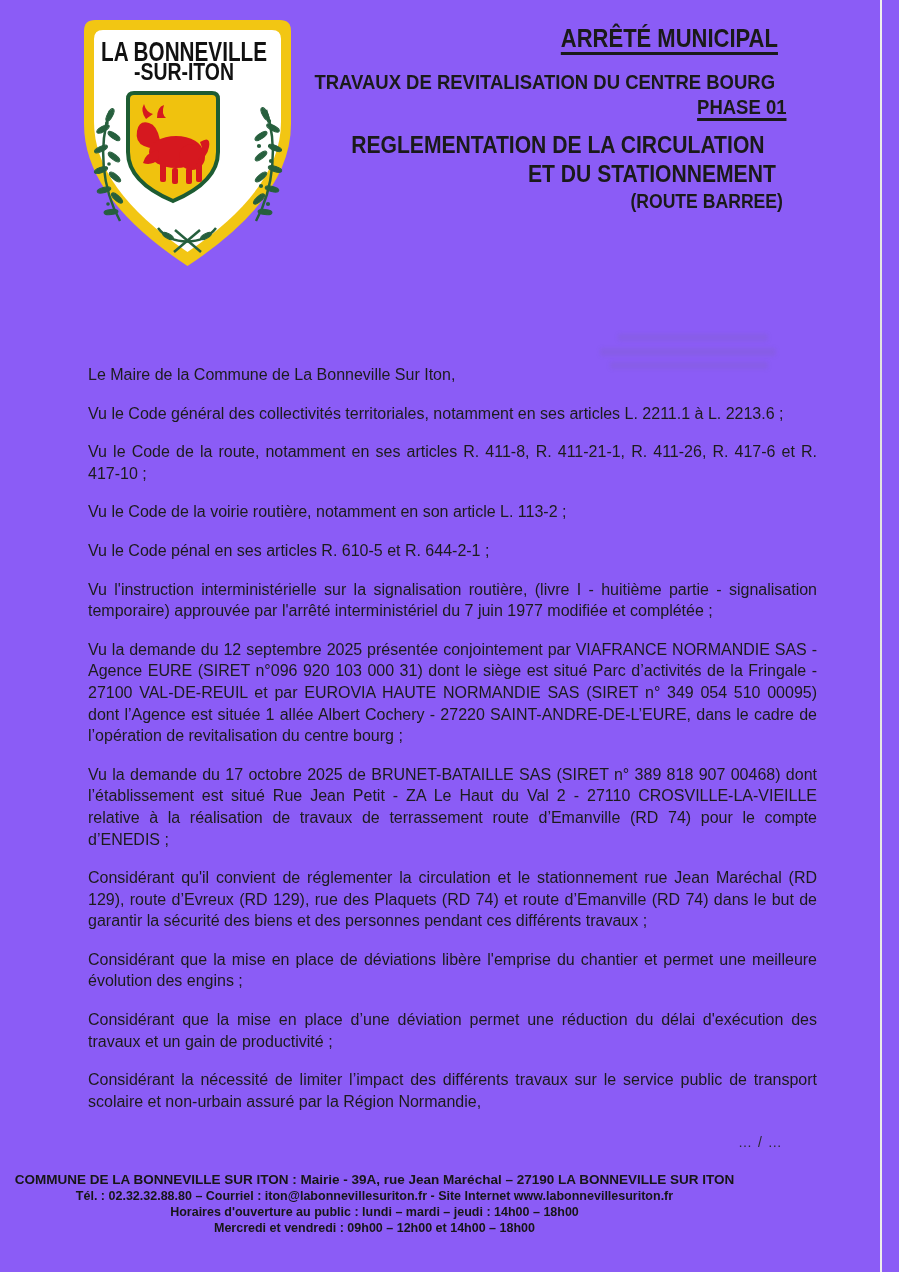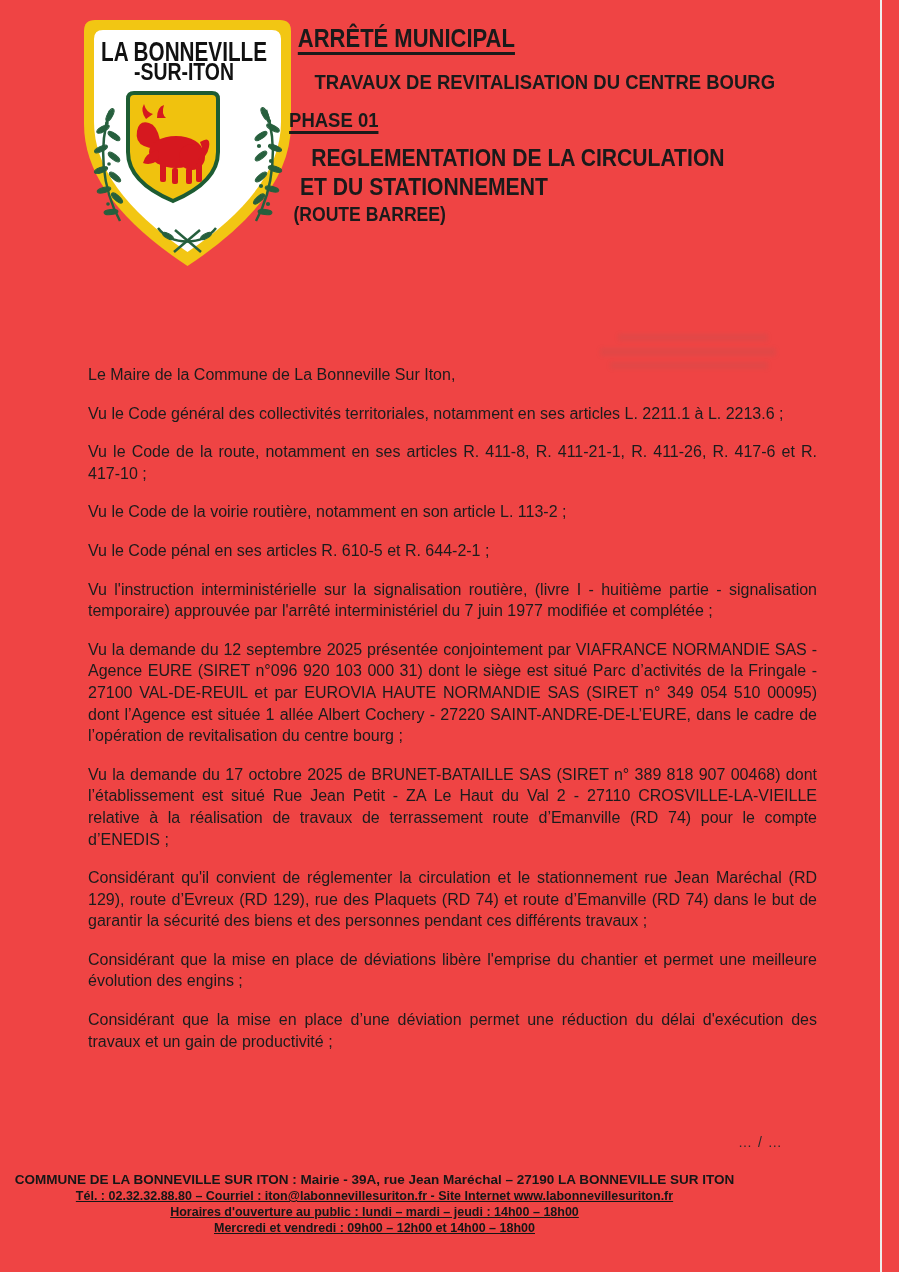--- a/index.html
+++ b/index.html
@@ -1,53 +1,53 @@
 <!DOCTYPE html>
 <html style="--shield-yellow: #f2c613; --shield-inner-yellow: #f0c20e; --shield-border-green: #1d5c33; --branch-green: #265f3d; --bull-red: #d6181f; --ink: #1a1a1a;"><head>
 <meta charset="utf-8">
 <style>
   html,body{margin:0;padding:0;}
   body{
     width:899px;height:1272px;position:relative;background:#ffffff;
     font-family:"Liberation Sans",sans-serif;color:var(--ink,#1a1a1a);
     overflow:hidden;
   }
-  .page{position:absolute;inset:0;background:#ef4444;}
+  .page{position:absolute;inset:0;background:#8b5cf6;}
 
   
   .logo{position:absolute;left:80px;top:16px;width:215px;height:258px;}
 
   
-  .header{position:absolute;left:283px;top:24px;width:510px;text-align:left;}
+  .header{position:absolute;left:283px;top:24px;width:510px;text-align:right;}
   .cond{display:inline-block;transform:scaleX(0.88);transform-origin:50% 50%;white-space:nowrap;}
   .h-title{font-size:25px;font-weight:bold;line-height:28px;}
   .h-title .cond{text-decoration:underline;text-decoration-thickness:2.5px;text-underline-offset:5px;}
   .h-temp{font-size:18px;line-height:20px;margin-top:4px;color:#262626;}
   .h-num{font-size:26px;font-weight:bold;line-height:29px;margin-top:6px;}
   .h-proj{font-size:21px;font-weight:bold;line-height:23px;margin-top:18px;}
-  .h-phase{font-size:21px;font-weight:bold;line-height:23px;margin-top:15px;}
+  .h-phase{font-size:21px;font-weight:bold;line-height:23px;margin-top:2px;}
   .h-phase .cond{text-decoration:underline;text-decoration-thickness:2.5px;text-underline-offset:4px;}
   .h-roads{font-size:21px;font-weight:bold;line-height:28px;margin-top:15px;}
   .h-subj{font-size:24px;font-weight:bold;line-height:29px;margin-top:12px;}
   .h-route{font-size:20px;font-weight:bold;line-height:23px;margin-top:2px;}
 
   
   .doc-body{
     position:absolute;left:88px;top:364px;width:729px;
     font-size:16px;line-height:21.6px;text-align:justify;color:#1c1c1c;
   }
   .doc-body p{margin:0 0 17px 0;}
   .cont-mark{
     position:absolute;left:738px;top:1134px;font-size:14px;color:#2a2a2a;letter-spacing:1px;
   }
 
   
   .footer{position:absolute;left:0;top:1172px;width:749px;text-align:center;font-weight:bold;color:#161616;}
   .f-line1{font-size:13.5px;line-height:16px;}
-  .f-line{font-size:12.5px;line-height:16px;text-decoration:underline;}
+  .f-line{font-size:12.5px;line-height:16px;}
 
   
   .scan-edge{position:absolute;left:880px;top:0;width:2px;height:1272px;
     background:linear-gradient(#f0f0ee, #e2e2df 30%, #e9e9e6 70%, #eeeeec);}
   .ghost{position:absolute;filter:blur(2px);background:rgba(105,105,95,0.10);border-radius:2px;}
   .ghost.g1{left:618px;top:334px;width:150px;height:7px;}
   .ghost.g2{left:600px;top:348px;width:176px;height:8px;}
   .ghost.g3{left:610px;top:362px;width:158px;height:7px;}
 </style>
 </head>
@@ -148,20 +148,21 @@
     <p>Vu le Code général des collectivités territoriales, notamment en ses articles L. 2211.1 à L. 2213.6 ;</p>
     <p>Vu le Code de la route, notamment en ses articles R. 411-8, R. 411-21-1, R. 411-26, R. 417-6 et R. 417-10 ;</p>
     <p>Vu le Code de la voirie routière, notamment en son article L. 113-2 ;</p>
     <p>Vu le Code pénal en ses articles R. 610-5 et R. 644-2-1 ;</p>
     <p>Vu l'instruction interministérielle sur la signalisation routière, (livre I - huitième partie - signalisation temporaire) approuvée par l'arrêté interministériel du 7 juin 1977 modifiée et complétée ;</p>
     <p>Vu la demande du 12 septembre 2025 présentée conjointement par VIAFRANCE NORMANDIE SAS - Agence EURE (SIRET n°096 920 103 000 31) dont le siège est situé Parc d’activités de la Fringale - 27100 VAL-DE-REUIL et par EUROVIA HAUTE NORMANDIE SAS (SIRET n° 349 054 510 00095) dont l’Agence est située 1 allée Albert Cochery - 27220 SAINT-ANDRE-DE-L’EURE, dans le cadre de l’opération de revitalisation du centre bourg ;</p>
     <p>Vu la demande du 17 octobre 2025 de BRUNET-BATAILLE SAS (SIRET n° 389 818 907 00468) dont l’établissement est situé Rue Jean Petit - ZA Le Haut du Val 2 - 27110 CROSVILLE-LA-VIEILLE relative à la réalisation de travaux de terrassement route d’Emanville (RD 74) pour le compte d’ENEDIS ;</p>
     <p>Considérant qu'il convient de réglementer la circulation et le stationnement rue Jean Maréchal (RD 129), route d’Evreux (RD 129), rue des Plaquets (RD 74) et route d’Emanville (RD 74) dans le but de garantir la sécurité des biens et des personnes pendant ces différents travaux ;</p>
     <p>Considérant que la mise en place de déviations libère l'emprise du chantier et permet une meilleure évolution des engins ;</p>
     <p>Considérant que la mise en place d’une déviation permet une réduction du délai d'exécution des travaux et un gain de productivité ;</p>
+    <p>Considérant la nécessité de limiter l’impact des différents travaux sur le service public de transport scolaire et non-urbain assuré par la Région Normandie,</p>
   </main>
 
   <div class="cont-mark">… / …</div>
 
   <footer class="footer">
     <div class="f-line1">COMMUNE DE LA BONNEVILLE SUR ITON : Mairie - 39A, rue Jean Maréchal – 27190 LA BONNEVILLE SUR ITON</div>
     <div class="f-line">Tél. : 02.32.32.88.80 – Courriel : iton@labonnevillesuriton.fr - Site Internet www.labonnevillesuriton.fr</div>
     <div class="f-line">Horaires d'ouverture au public : lundi – mardi – jeudi : 14h00 – 18h00</div>
     <div class="f-line">Mercredi et vendredi : 09h00 – 12h00 et 14h00 – 18h00</div>
   </footer>

